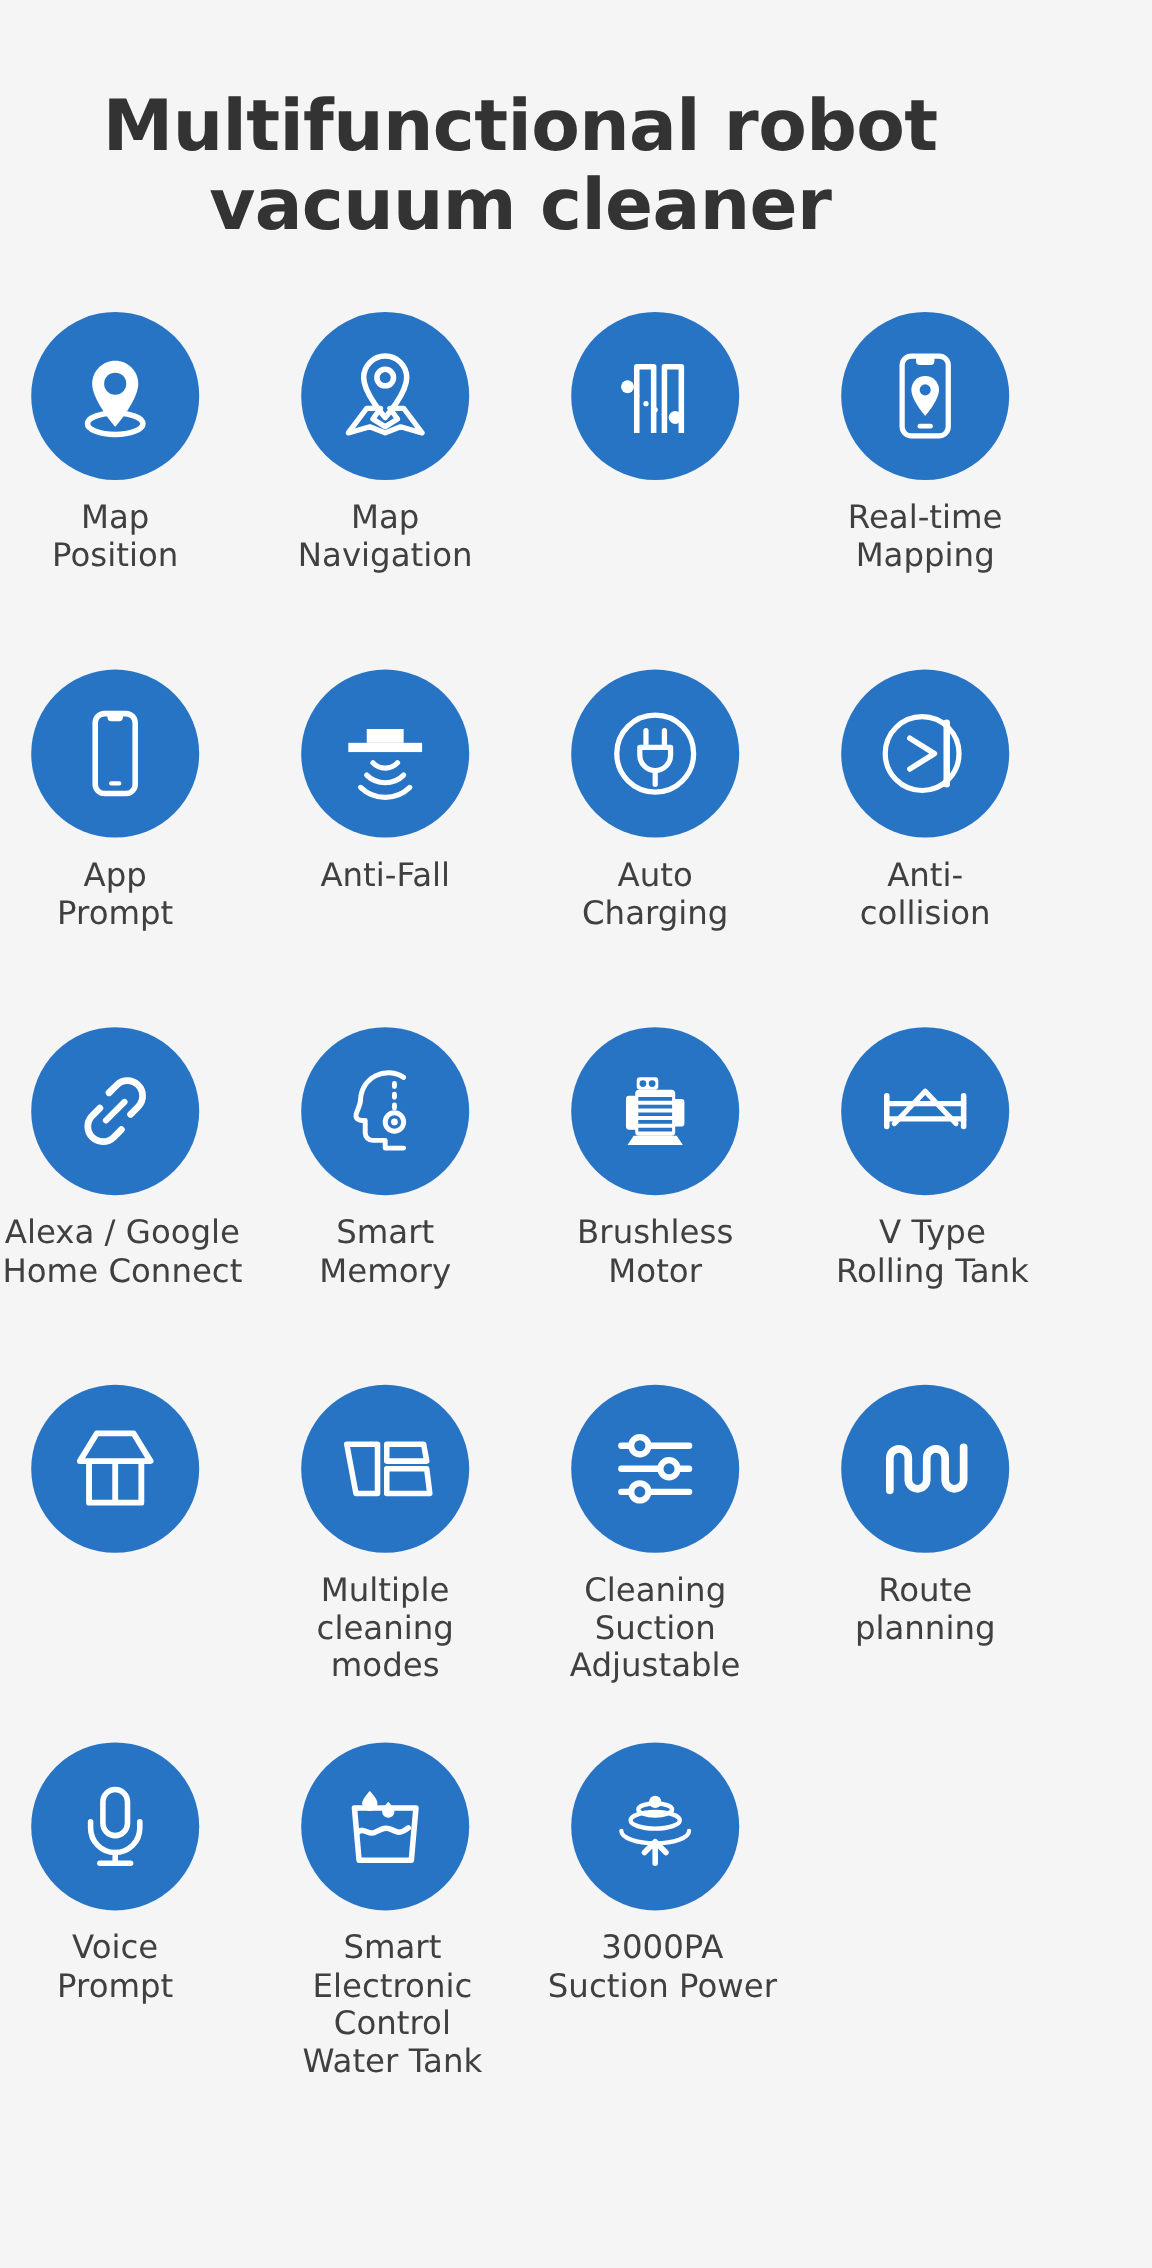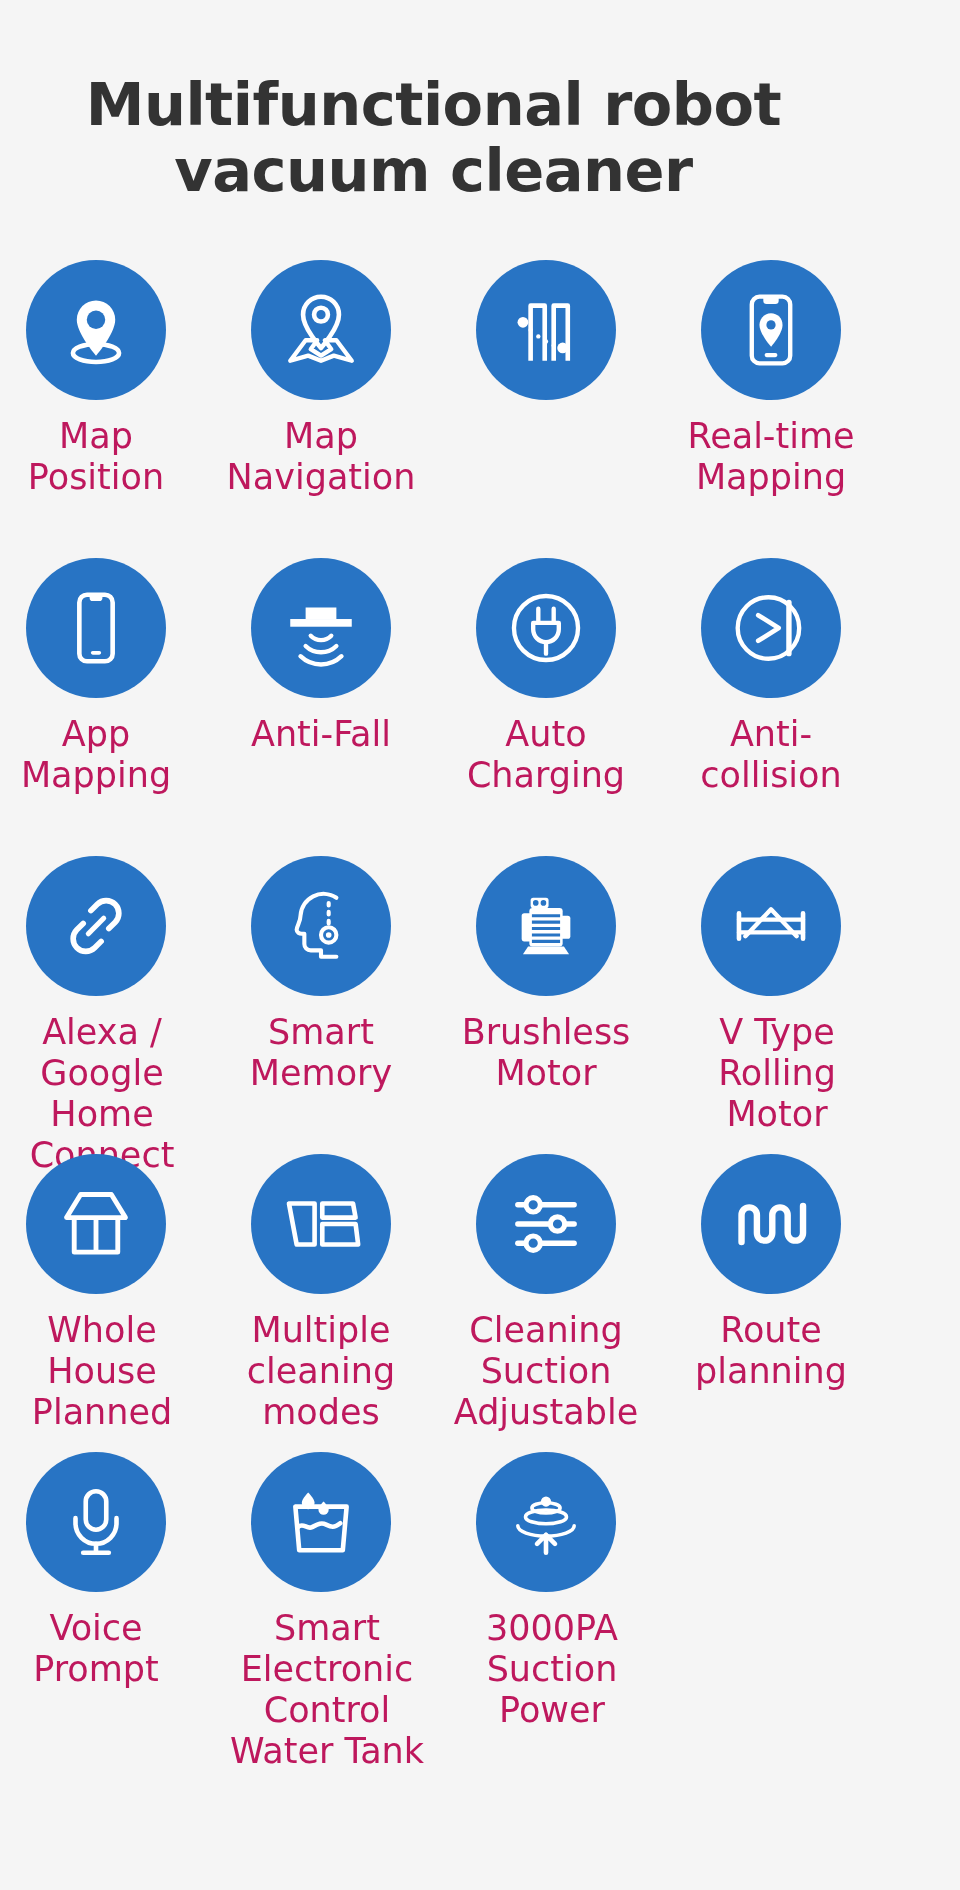--- a/index.html
+++ b/index.html
@@ -72,23 +72,23 @@
 
   .badge svg {
     width: 82px;
     height: 82px;
     display: block;
   }
 
   .cell-label {
     margin-top: 16px;
     text-align: center;
-    font-size: 35px;
+    font-size: 27px;
     line-height: 1.17;
-    color: #be185d;
+    color: #404040;
     white-space: pre-line;
     max-width: 230px;
   }
 
   .cell-label.wide { max-width: 244px; margin-left: 12px; }
 </style>
 </head>
 <body>
 
 <div class="poster">
@@ -153,21 +153,21 @@
 
     <div class="cell">
       <div class="badge">
         <svg viewBox="0 0 64 64">
           <rect x="19" y="6" width="26" height="52" rx="6" fill="none" stroke="#fff" stroke-width="3.6"></rect>
           <path d="M27 6h10v2.6a2.4 2.4 0 0 1-2.4 2.4h-5.2A2.4 2.4 0 0 1 27 8.6z" fill="#fff"></path>
           <rect x="28" y="50" width="8" height="2.8" rx="1.4" fill="#fff"></rect>
         </svg>
       </div>
       <div class="cell-label">App
-Mapping</div>
+Prompt</div>
     </div>
 
     <div class="cell">
       <div class="badge">
         <svg viewBox="0 0 64 64">
           <rect x="20" y="16" width="24" height="9" fill="#fff"></rect>
           <rect x="8" y="25" width="48" height="6" fill="#fff"></rect>
           <path d="M24 38a11 11 0 0 0 16 0" fill="none" stroke="#fff" stroke-width="3.4" stroke-linecap="round"></path>
           <path d="M20 46a17 17 0 0 0 24 0" fill="none" stroke="#fff" stroke-width="3.4" stroke-linecap="round"></path>
           <path d="M16 54a23 23 0 0 0 32 0" fill="none" stroke="#fff" stroke-width="3.4" stroke-linecap="round"></path>
@@ -245,33 +245,31 @@
 
     <div class="cell">
       <div class="badge">
         <svg viewBox="0 0 64 64">
           <path d="M7 22v20M57 22v20" stroke="#fff" stroke-width="3.6" stroke-linecap="round"></path>
           <path d="M7 27h50M7 37h50" stroke="#fff" stroke-width="3.4" stroke-linecap="round"></path>
           <path d="M12 40L32 19l20 21" fill="none" stroke="#fff" stroke-width="3.4" stroke-linecap="round" stroke-linejoin="round"></path>
         </svg>
       </div>
       <div class="cell-label wide">V Type
-Rolling Motor</div>
+Rolling Tank</div>
     </div>
 
     <div class="cell">
       <div class="badge">
         <svg viewBox="0 0 64 64">
           <path d="M9 27L20 9h24l11 18z" fill="none" stroke="#fff" stroke-width="3.8" stroke-linejoin="round"></path>
           <path d="M15 27v27h34V27" fill="none" stroke="#fff" stroke-width="3.8" stroke-linejoin="round"></path>
           <path d="M32 27v27" stroke="#fff" stroke-width="3.8"></path>
         </svg>
       </div>
-      <div class="cell-label wide">Whole
-House Planned</div>
     </div>
 
     <div class="cell">
       <div class="badge">
         <svg viewBox="0 0 64 64">
           <path d="M7 16h20v32H13z" fill="none" stroke="#fff" stroke-width="3.6" stroke-linejoin="round"></path>
           <path d="M33 16h24l2 11H33z" fill="none" stroke="#fff" stroke-width="3.6" stroke-linejoin="round"></path>
           <path d="M33 32h26l2 16H33z" fill="none" stroke="#fff" stroke-width="3.6" stroke-linejoin="round"></path>
         </svg>
       </div>

